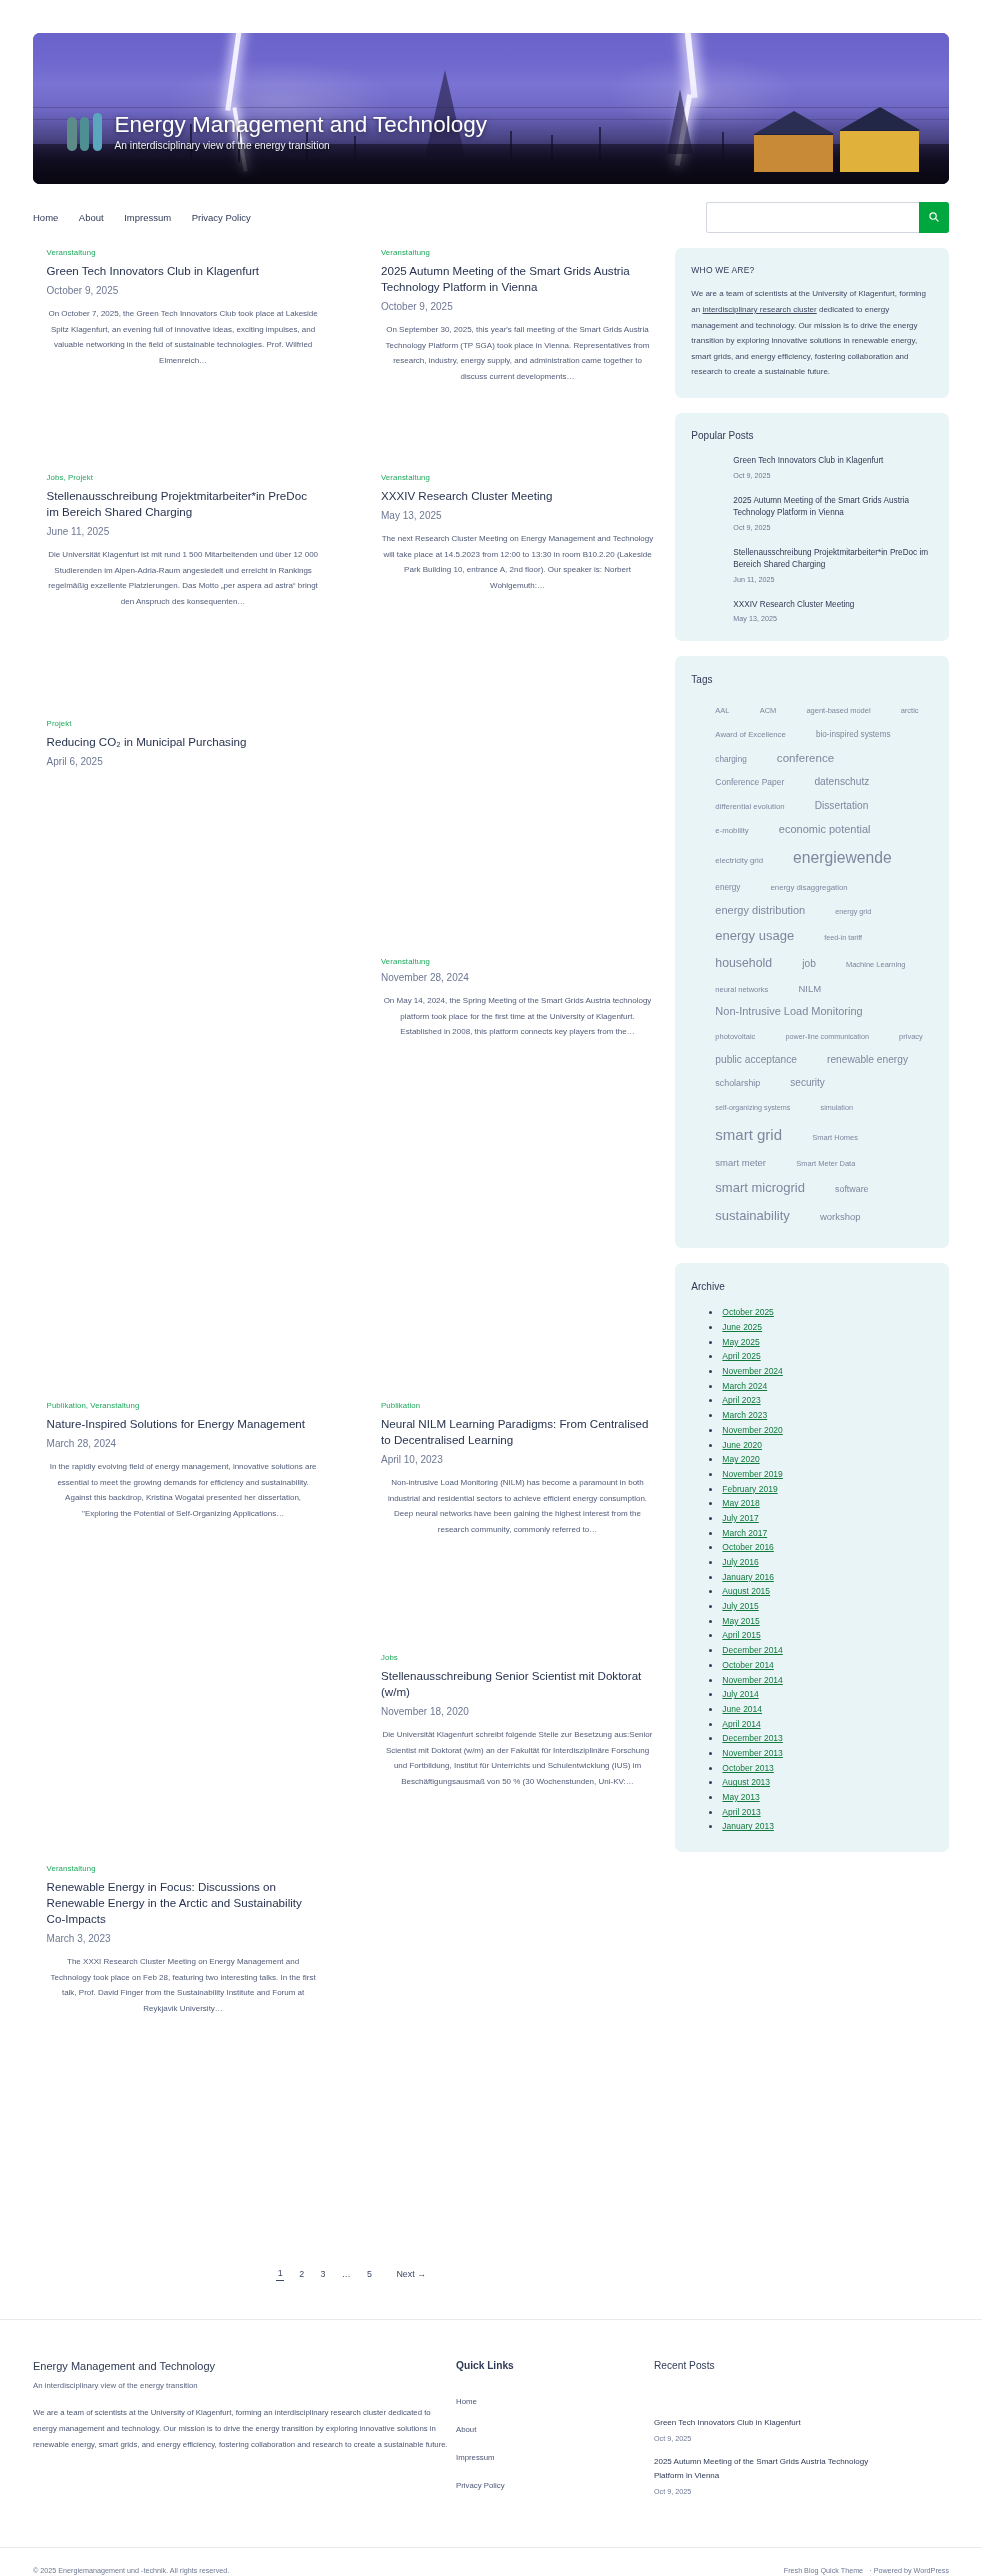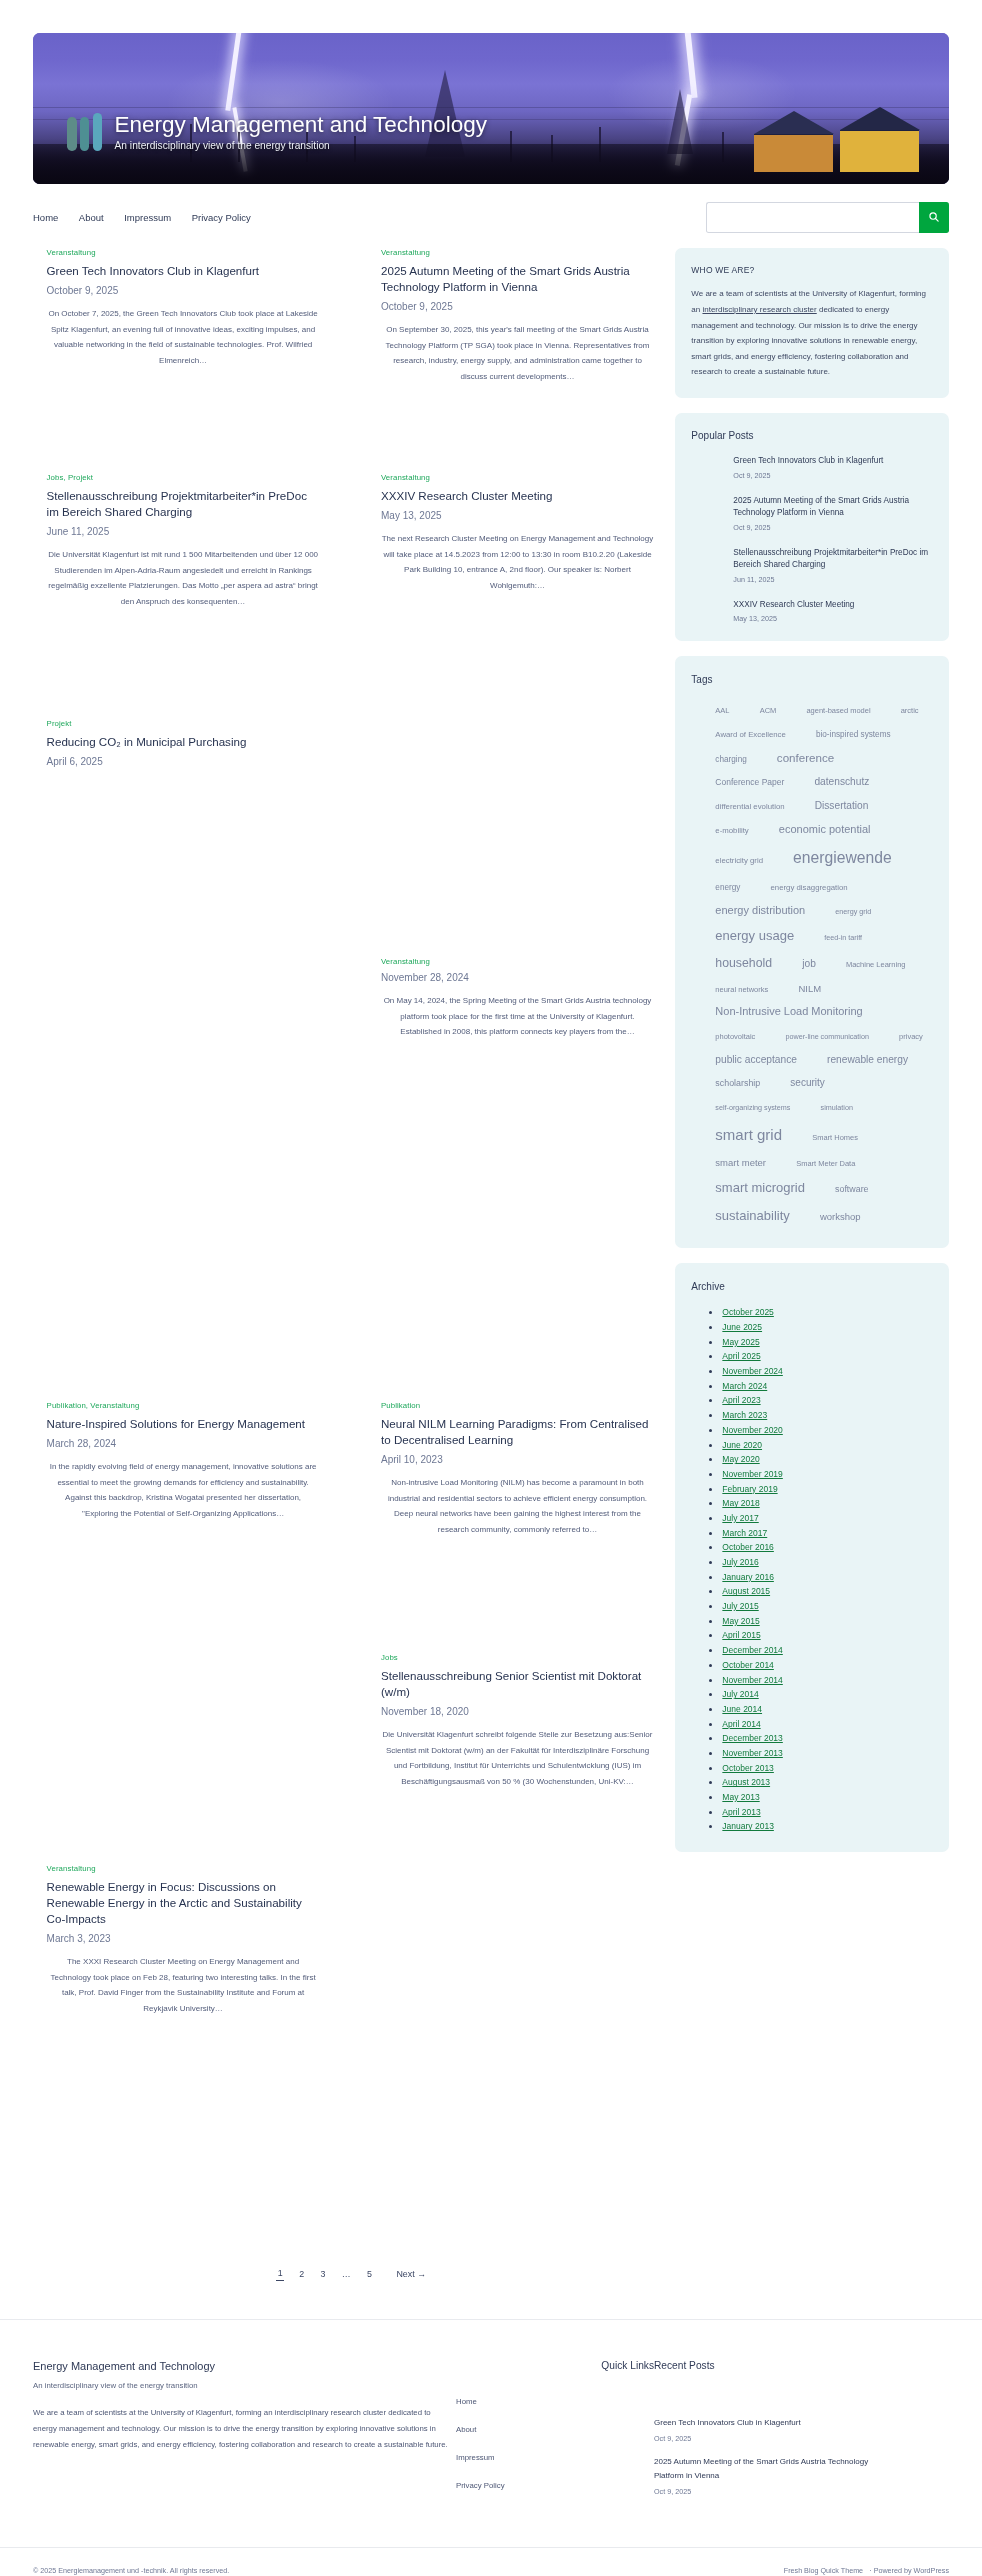--- a/index.html
+++ b/index.html
@@ -193,21 +193,21 @@
   }
 
   
   .footer-sep { border-top:0.7px solid #e8eaee; margin-top:31px; }
   .footer { display:flex; padding:40px 33px 0 33px; }
   .f-about { width:423px; }
   .f-about h4 { margin:0 0 9.5px 0; font-size:11px; font-weight:400; color:#2f3a56; }
   .f-about .sub { font-size:7.8px; color:#5b6580; margin-bottom:15px; }
   .f-about p { margin:0; font-size:7.8px; line-height:2; color:#4d5775; }
   .f-col { width:198px; }
-  .f-col h4 { margin:0 0 26px 0; font-size:10.2px; font-weight:400; color:#2f3a56;text-align:right; }
+  .f-col h4 { margin:0 0 26px 0; font-size:10.2px; font-weight:700; color:#2f3a56; }
   .f-col .lnk { display:block; font-size:7.8px; color:#4d5775; margin-bottom:19px; }
   .f-recent { width:225px; }
   .f-recent h4 { margin:0 0 33px 0; font-size:10.2px; font-weight:400; color:#2f3a56; }
   .f-recent .item { margin-bottom:24.6px; padding-left:42px; }
   .f-recent .item .t { font-size:8px; line-height:1.7; color:#2f3a56; }
   .f-recent .item .d { font-size:7.2px; color:#6e7894; margin-top:4.8px; }
 
   .copyright {
     border-top:0.7px solid #e8eaee; margin-top:38px;
     padding:17.7px 33px 20.5px 33px;

